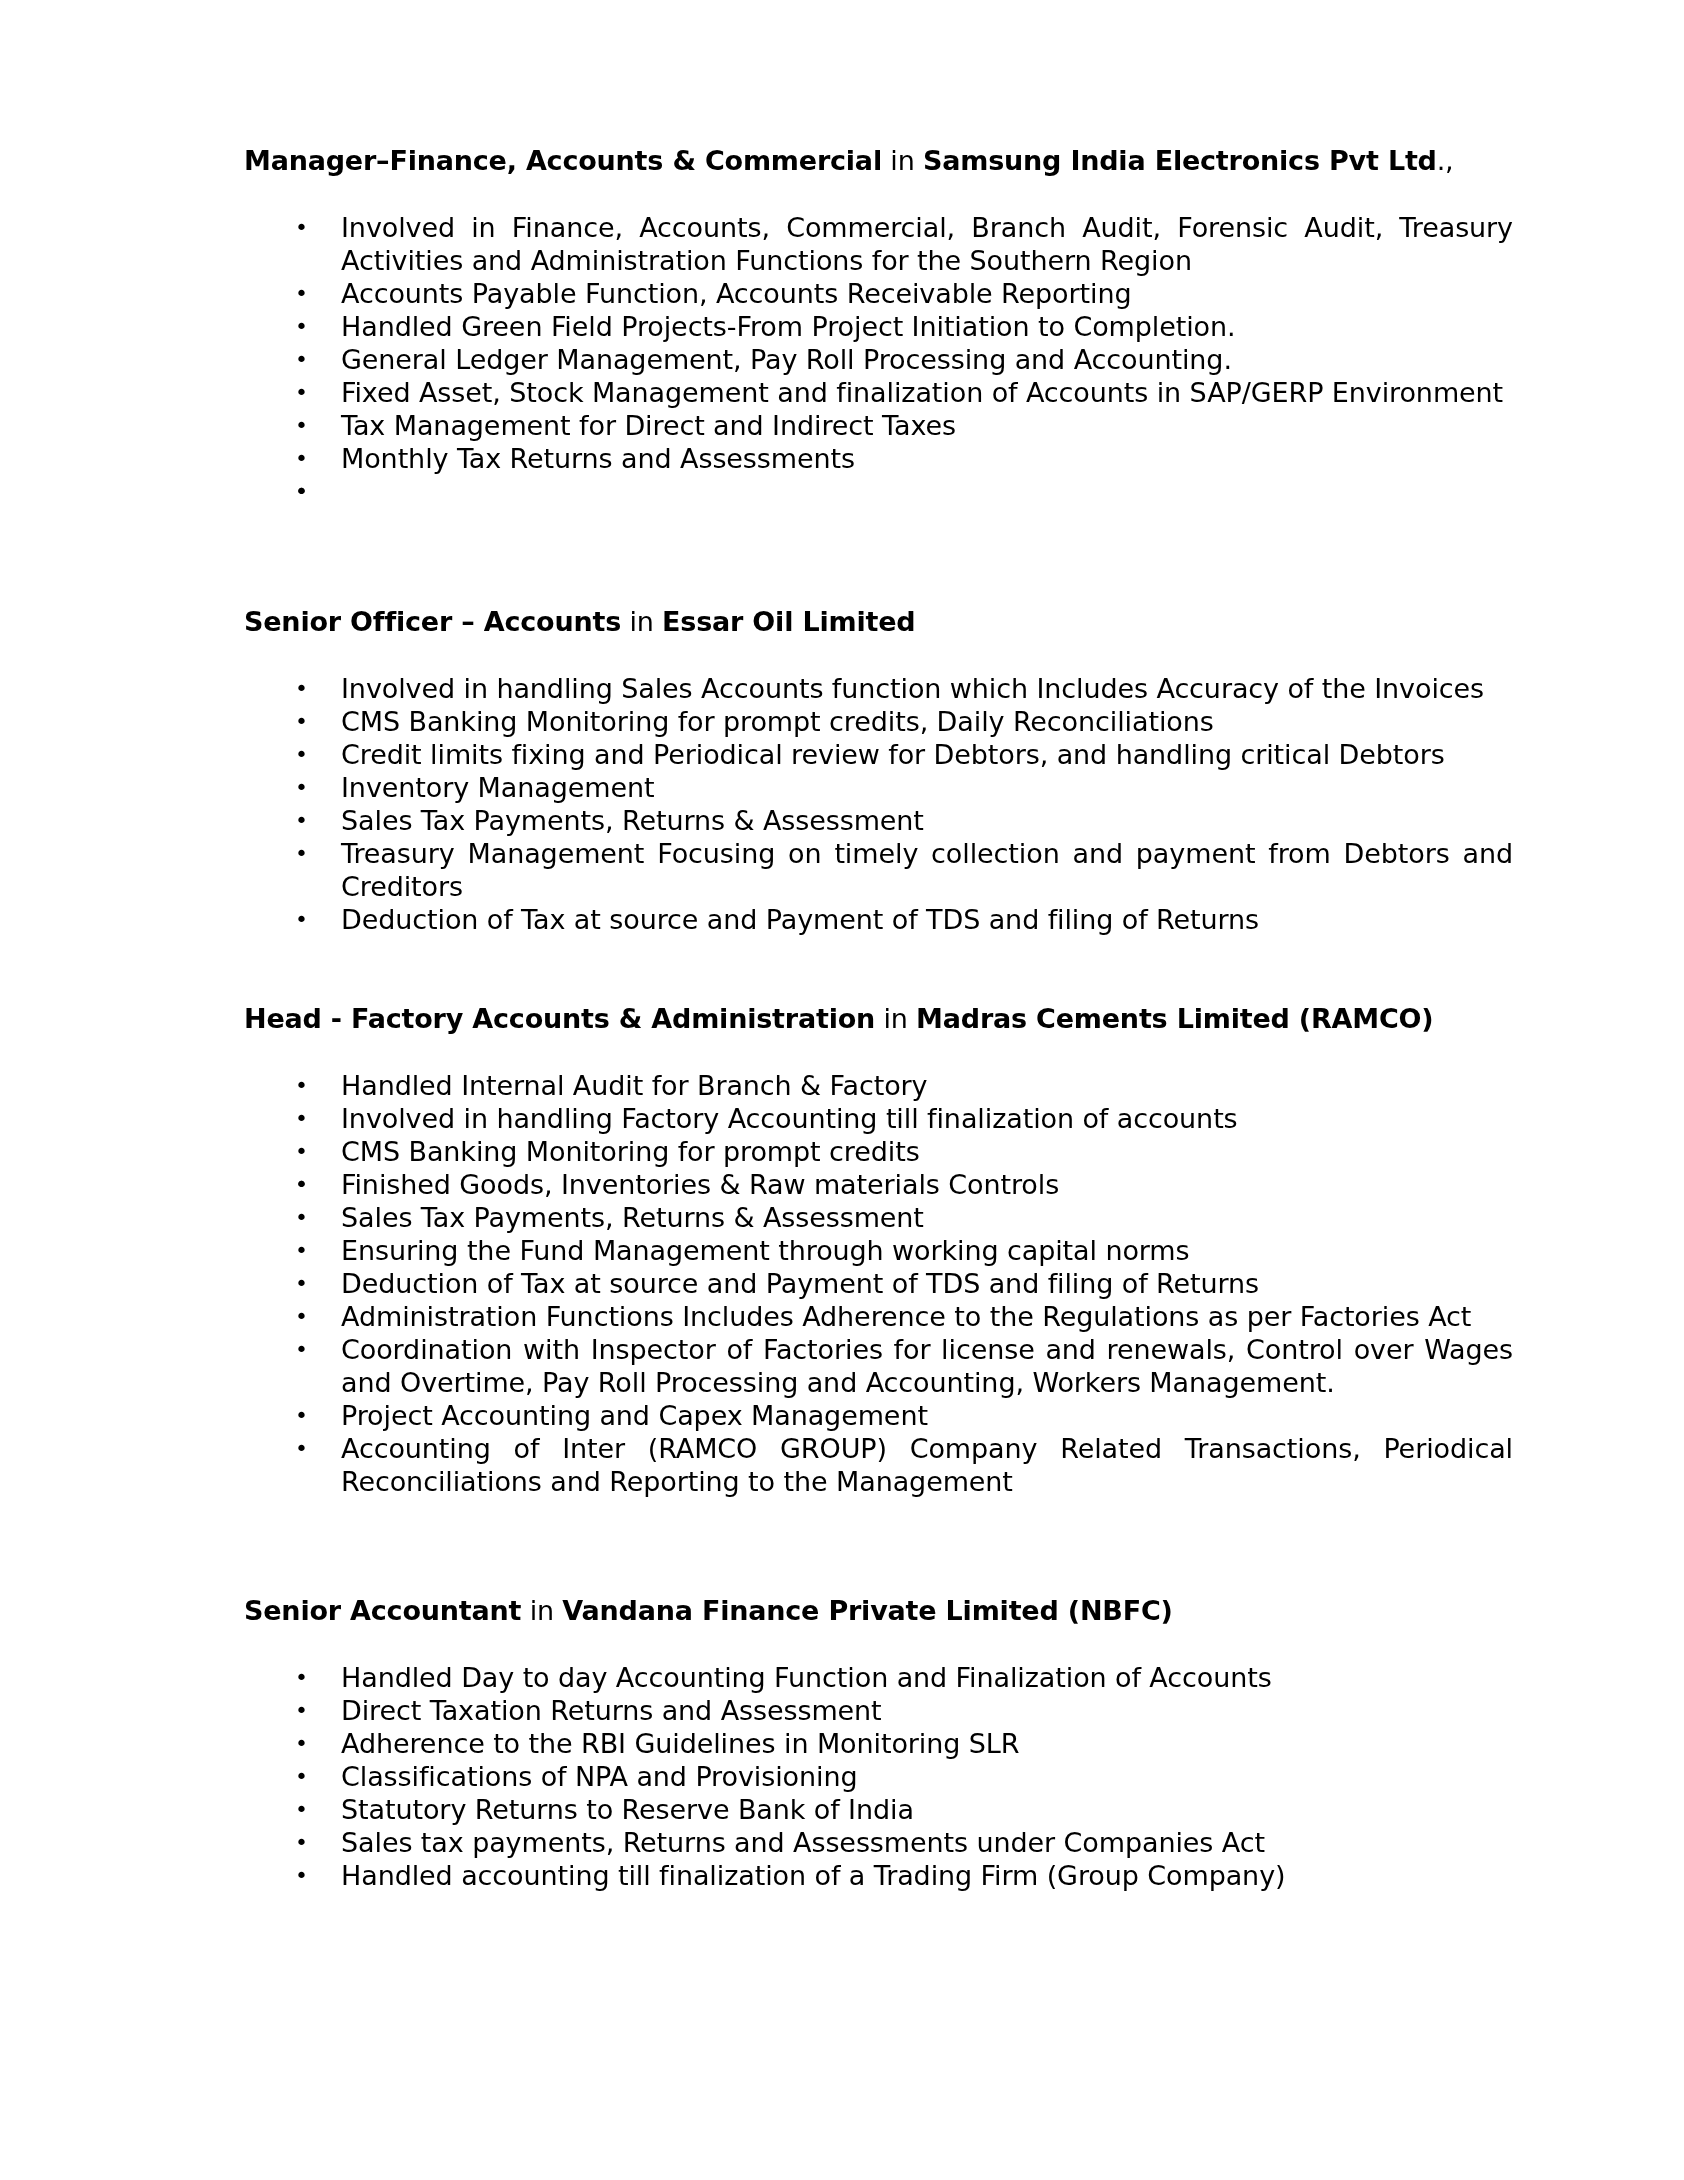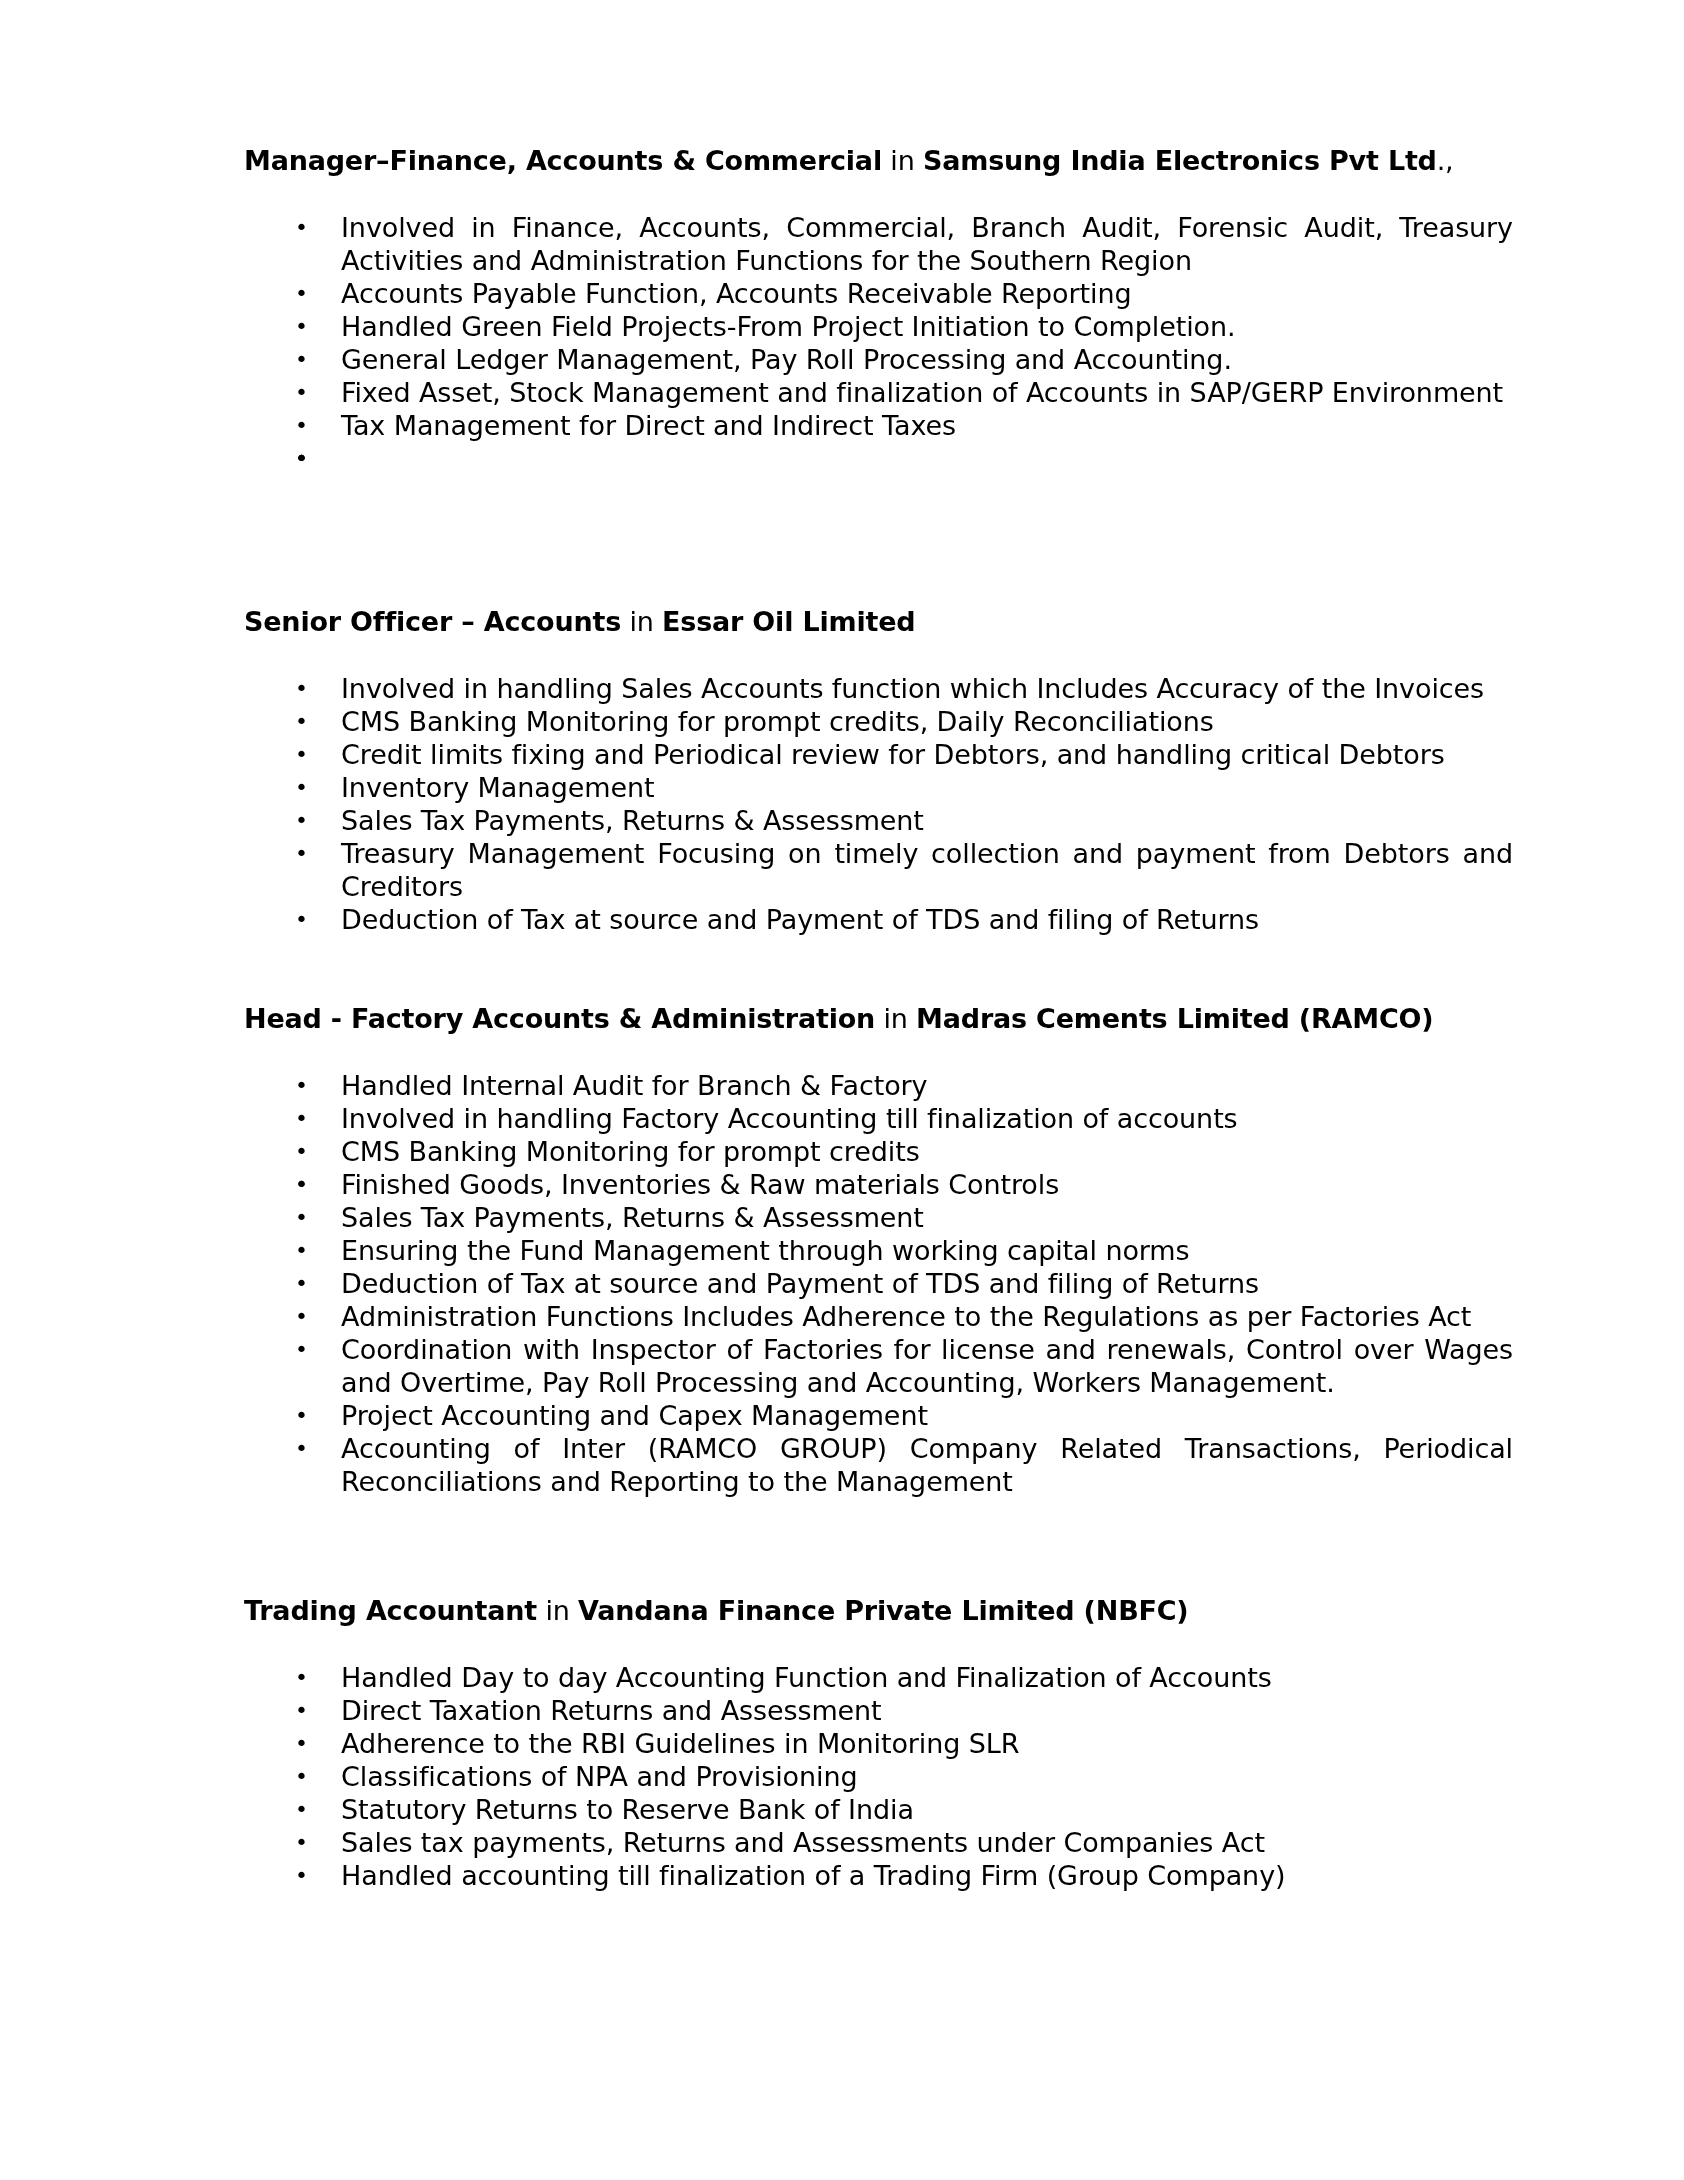--- a/index.html
+++ b/index.html
@@ -25,21 +25,21 @@
 <div class="page">
   <div class="section" id="s1">
       <p class="heading"><b>Manager–Finance, Accounts &amp; Commercial</b> <span class="in">in</span> <b>Samsung India Electronics Pvt Ltd</b><span class="in">.,</span></p>
       <ul class="items">
         <li><span class="bullet">•</span><span class="text">Involved in Finance, Accounts, Commercial, Branch Audit, Forensic Audit, Treasury Activities and Administration Functions for the Southern Region</span></li>
         <li><span class="bullet">•</span><span class="text">Accounts Payable Function, Accounts Receivable Reporting</span></li>
         <li><span class="bullet">•</span><span class="text">Handled Green Field Projects-From Project Initiation to Completion.</span></li>
         <li><span class="bullet">•</span><span class="text">General Ledger Management, Pay Roll Processing and Accounting.</span></li>
         <li><span class="bullet">•</span><span class="text">Fixed Asset, Stock Management and finalization of Accounts in SAP/GERP Environment</span></li>
         <li><span class="bullet">•</span><span class="text">Tax Management for Direct and Indirect Taxes</span></li>
-        <li><span class="bullet">•</span></li>
+        <li><span class="bullet">•</span><span class="text">Monthly Tax Returns and Assessments</span></li>
         <li><span class="bullet">•</span></li>
         <li><span class="bullet">•</span></li>
       </ul>
     </div>
   <div class="section" id="s2">
       <p class="heading"><b>Senior Officer – Accounts</b> <span class="in">in</span> <b>Essar Oil Limited</b><span class="in"></span></p>
       <ul class="items">
         <li><span class="bullet">•</span><span class="text">Involved in handling Sales Accounts function which Includes Accuracy of the Invoices</span></li>
         <li><span class="bullet">•</span><span class="text">CMS Banking Monitoring for prompt credits, Daily Reconciliations</span></li>
         <li><span class="bullet">•</span><span class="text">Credit limits fixing and Periodical review for Debtors, and handling critical Debtors</span></li>
@@ -60,21 +60,21 @@
         <li><span class="bullet">•</span><span class="text">Sales Tax Payments, Returns &amp; Assessment</span></li>
         <li><span class="bullet">•</span><span class="text">Ensuring the Fund Management through working capital norms</span></li>
         <li><span class="bullet">•</span><span class="text">Deduction of Tax at source and Payment of TDS and filing of Returns</span></li>
         <li><span class="bullet">•</span><span class="text">Administration Functions Includes Adherence to the Regulations as per Factories Act</span></li>
         <li><span class="bullet">•</span><span class="text">Coordination with Inspector of Factories for license and renewals, Control over Wages and Overtime, Pay Roll Processing and Accounting, Workers Management.</span></li>
         <li><span class="bullet">•</span><span class="text">Project Accounting and Capex Management</span></li>
         <li><span class="bullet">•</span><span class="text">Accounting of Inter (RAMCO GROUP) Company Related Transactions, Periodical Reconciliations and Reporting to the Management</span></li>
       </ul>
     </div>
   <div class="section" id="s4">
-      <p class="heading"><b>Trading Accountant</b> <span class="in">in</span> <b>Vandana Finance Private Limited (NBFC)</b><span class="in"></span></p>
+      <p class="heading"><b>Senior Accountant</b> <span class="in">in</span> <b>Vandana Finance Private Limited (NBFC)</b><span class="in"></span></p>
       <ul class="items">
         <li><span class="bullet">•</span><span class="text">Handled Day to day Accounting Function and Finalization of Accounts</span></li>
         <li><span class="bullet">•</span><span class="text">Direct Taxation Returns and Assessment</span></li>
         <li><span class="bullet">•</span><span class="text">Adherence to the RBI Guidelines in Monitoring SLR</span></li>
         <li><span class="bullet">•</span><span class="text">Classifications of NPA and Provisioning</span></li>
         <li><span class="bullet">•</span><span class="text">Statutory Returns to Reserve Bank of India</span></li>
         <li><span class="bullet">•</span><span class="text">Sales tax payments, Returns and Assessments under Companies Act</span></li>
         <li><span class="bullet">•</span><span class="text">Handled accounting till finalization of a Trading Firm (Group Company)</span></li>
       </ul>
     </div>

